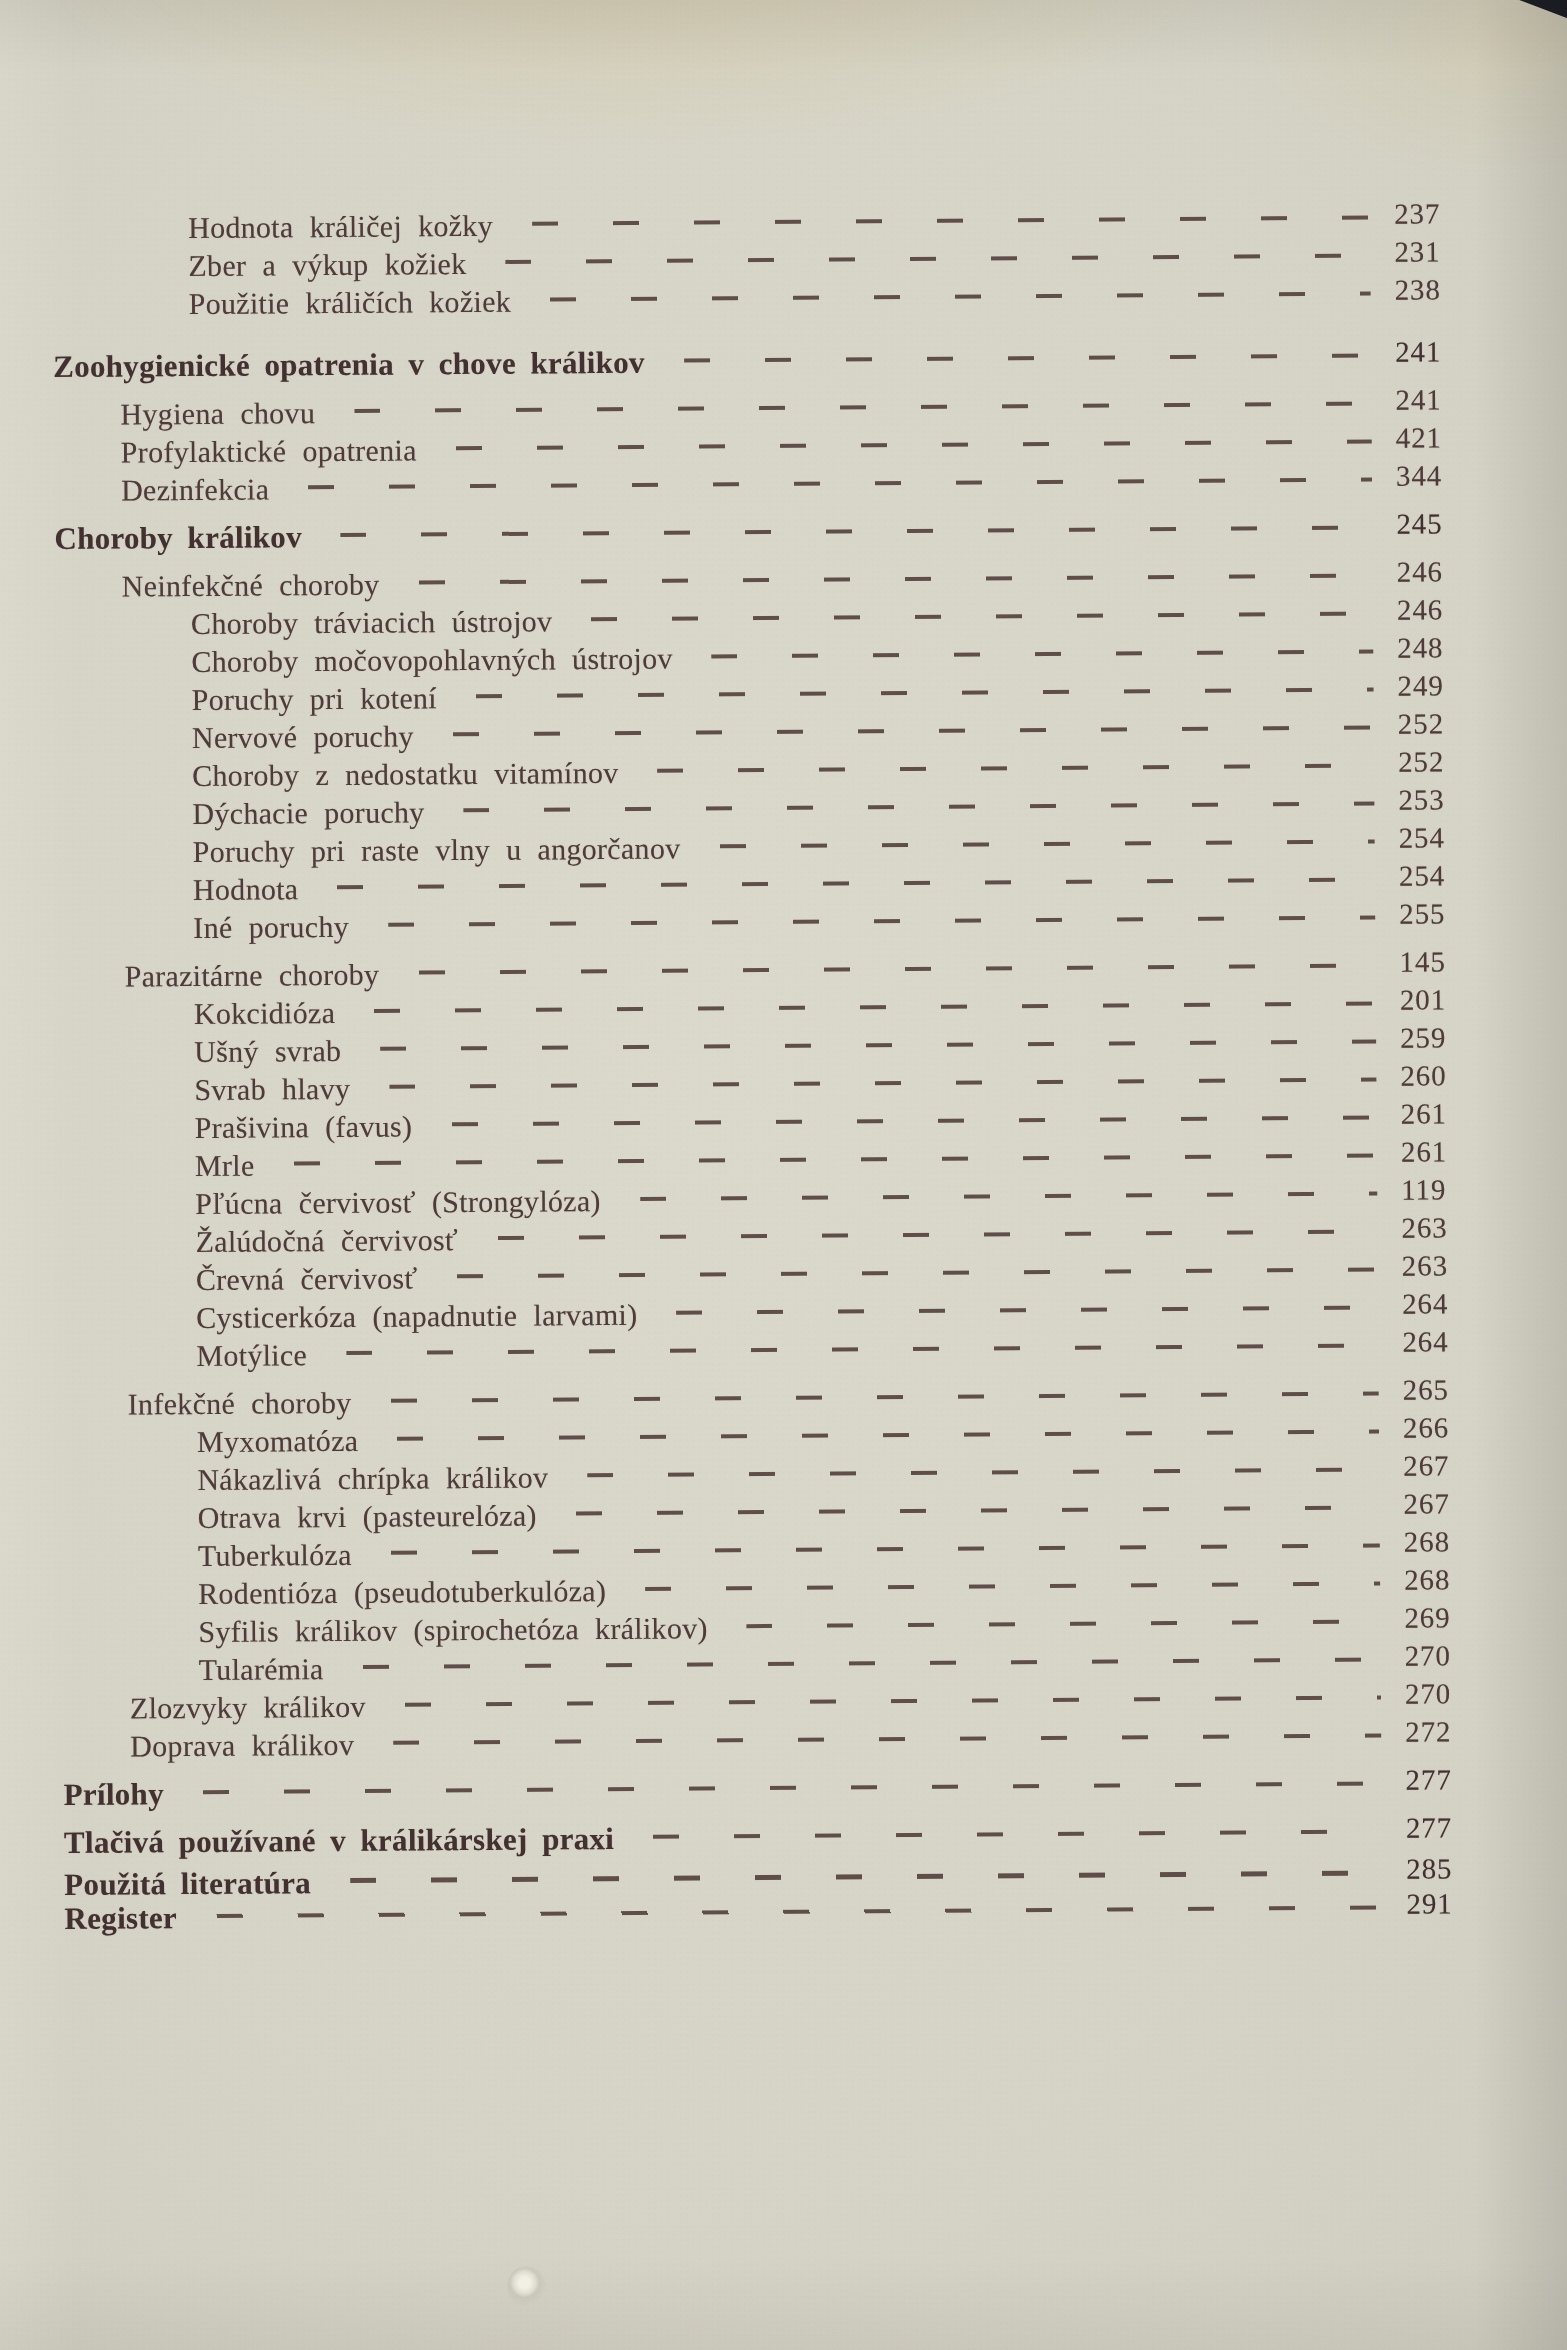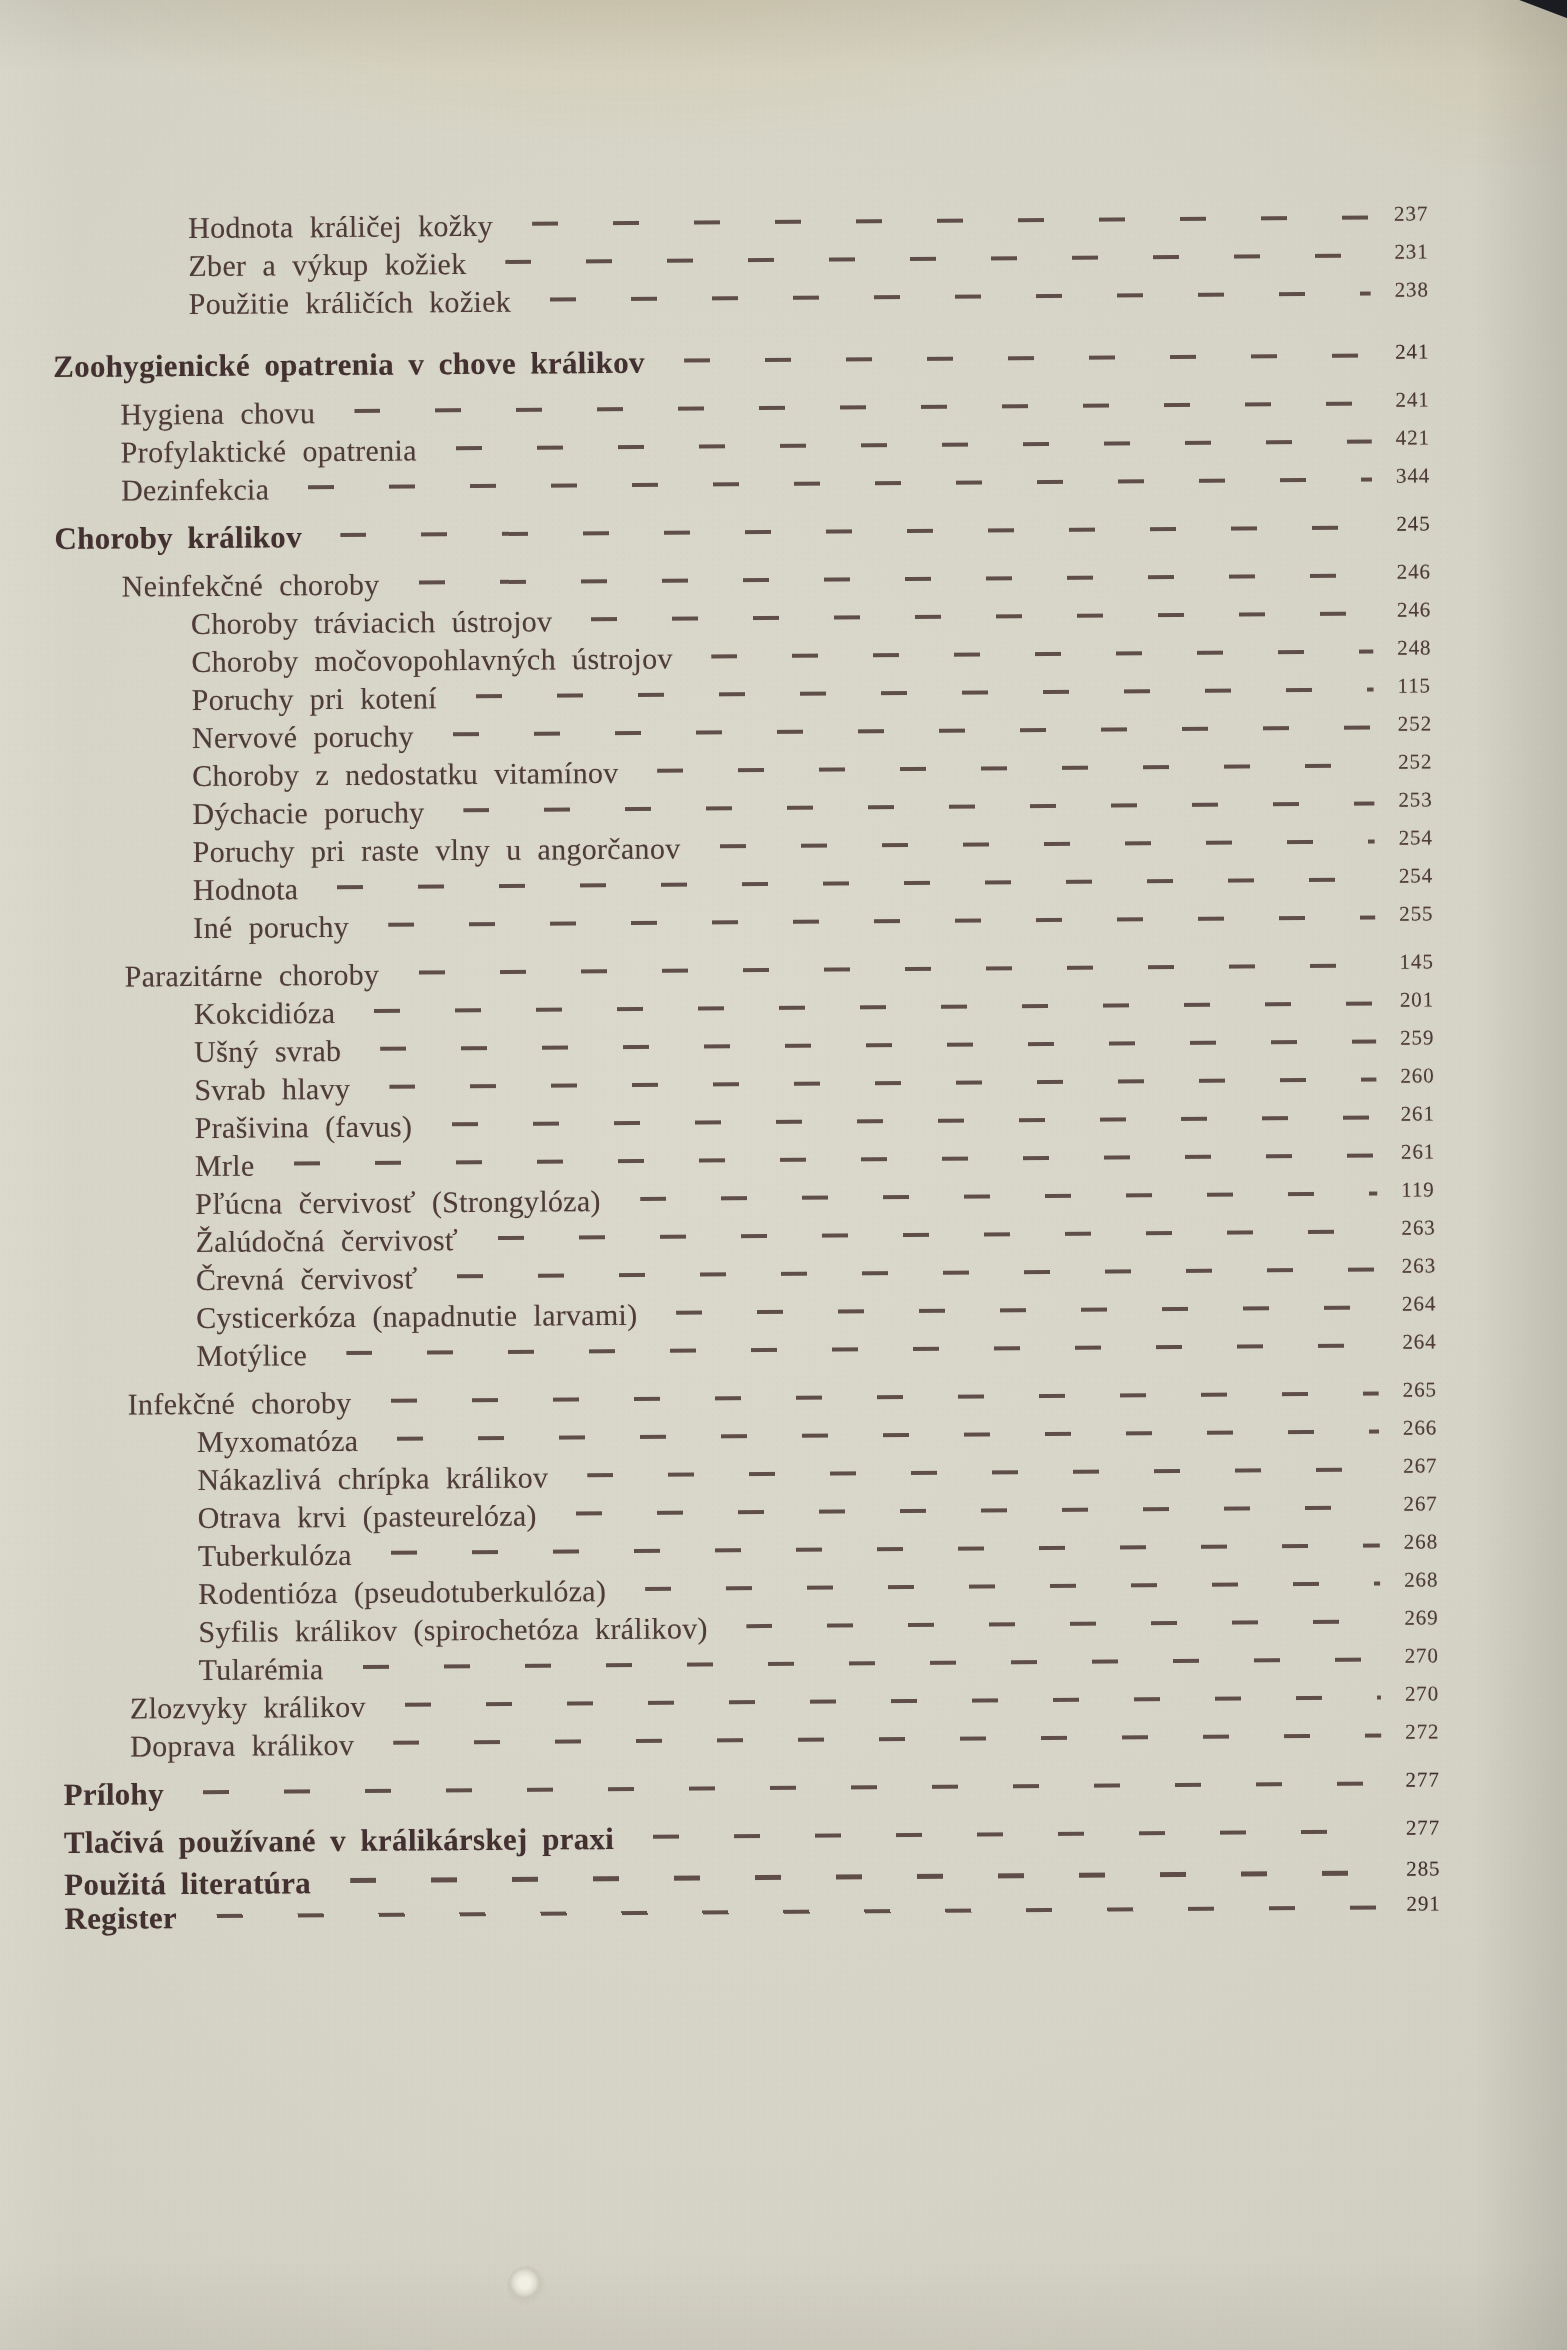--- a/index.html
+++ b/index.html
@@ -53,21 +53,21 @@
   .gap-tight { margin-top:-3.7px; }
   .label { font-size:30px; white-space:nowrap; word-spacing:8.3px; letter-spacing:0.3px; }
   .bold { color: var(--ink-bold, #433132); }
   .bold .label { font-weight:bold; font-size:31px; word-spacing:6.4px; }
   .leader {
     flex:1; min-width:37px; height:4.6px; margin:0 24px 0 39px;
     transform: translateY(-1.8px);
     background: repeating-linear-gradient(to right, rgba(78,59,55,0.88) 0 26px, rgba(78,59,55,0) 26px 81px);
   }
   .pagenum {
-    width:66px; font-size:21px; letter-spacing:0.9px;
+    width:66px; font-size:29px; letter-spacing:0.9px;
     transform: translateY(-5.5px);
     text-align:left;
   }
 </style>
 </head>
 <body>
 
 <div class="vignette"></div>
 <div class="grain"></div>
 <div class="corner-tr"></div>
@@ -125,21 +125,21 @@
     <span class="pagenum">246</span>
   </div>
     <div class="row lvl2">
     <span class="label">Choroby močovopohlavných ústrojov</span>
     <span class="leader"></span>
     <span class="pagenum">248</span>
   </div>
     <div class="row lvl2">
     <span class="label">Poruchy pri kotení</span>
     <span class="leader"></span>
-    <span class="pagenum">115</span>
+    <span class="pagenum">249</span>
   </div>
     <div class="row lvl2">
     <span class="label">Nervové poruchy</span>
     <span class="leader"></span>
     <span class="pagenum">252</span>
   </div>
     <div class="row lvl2">
     <span class="label">Choroby z nedostatku vitamínov</span>
     <span class="leader"></span>
     <span class="pagenum">252</span>

